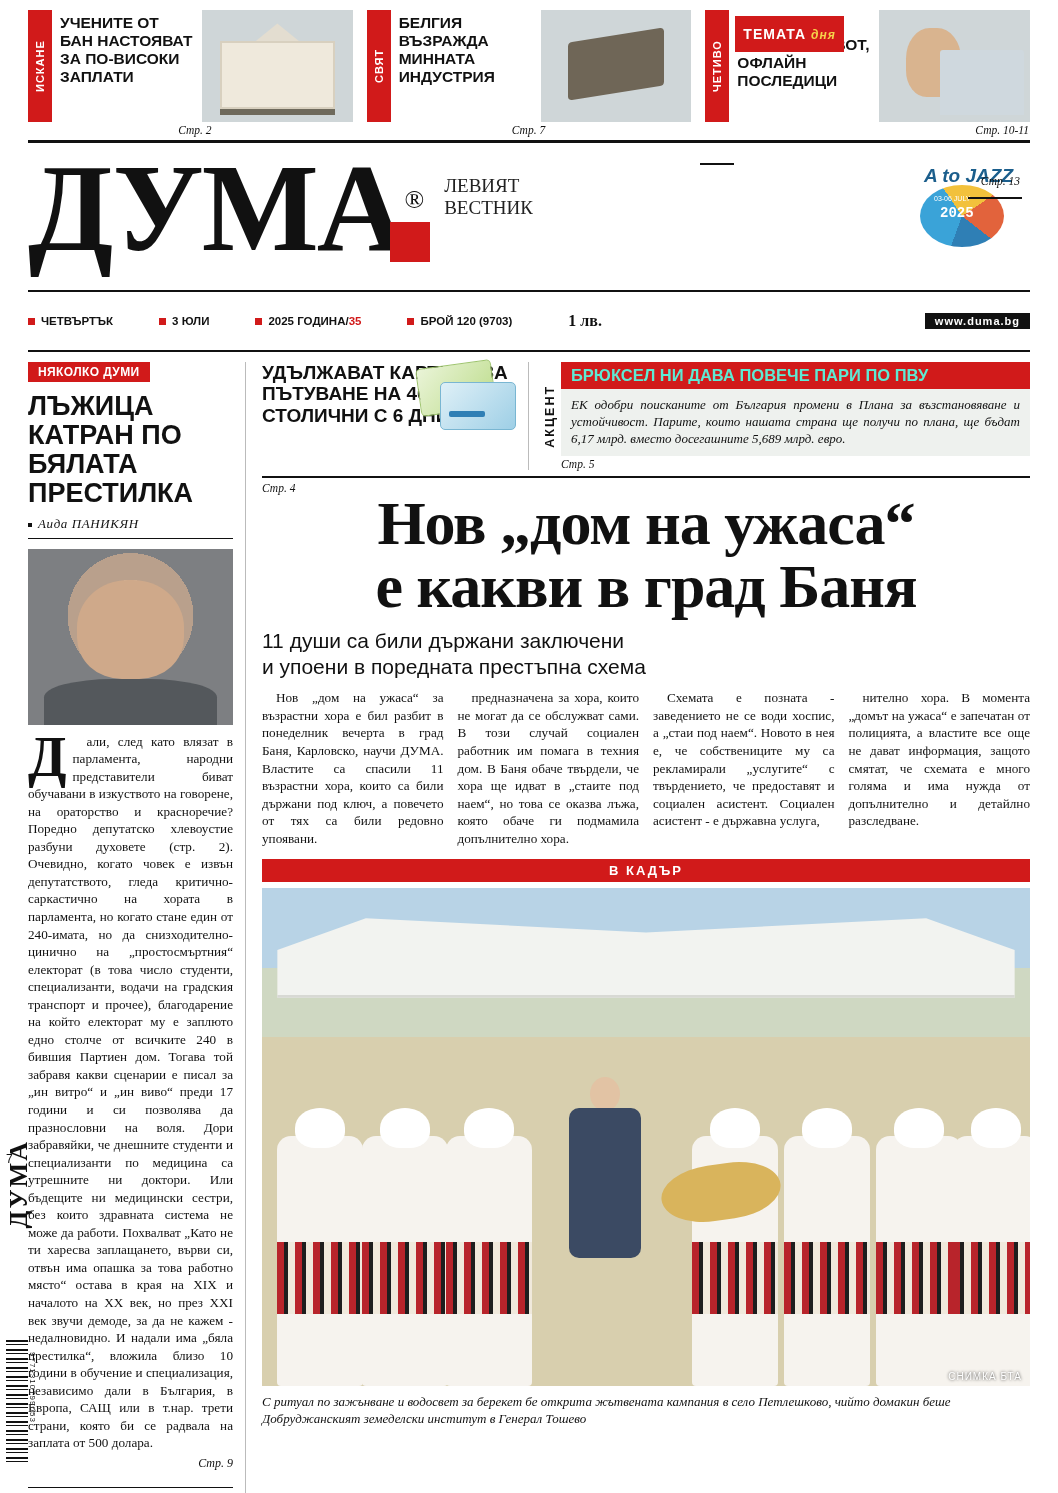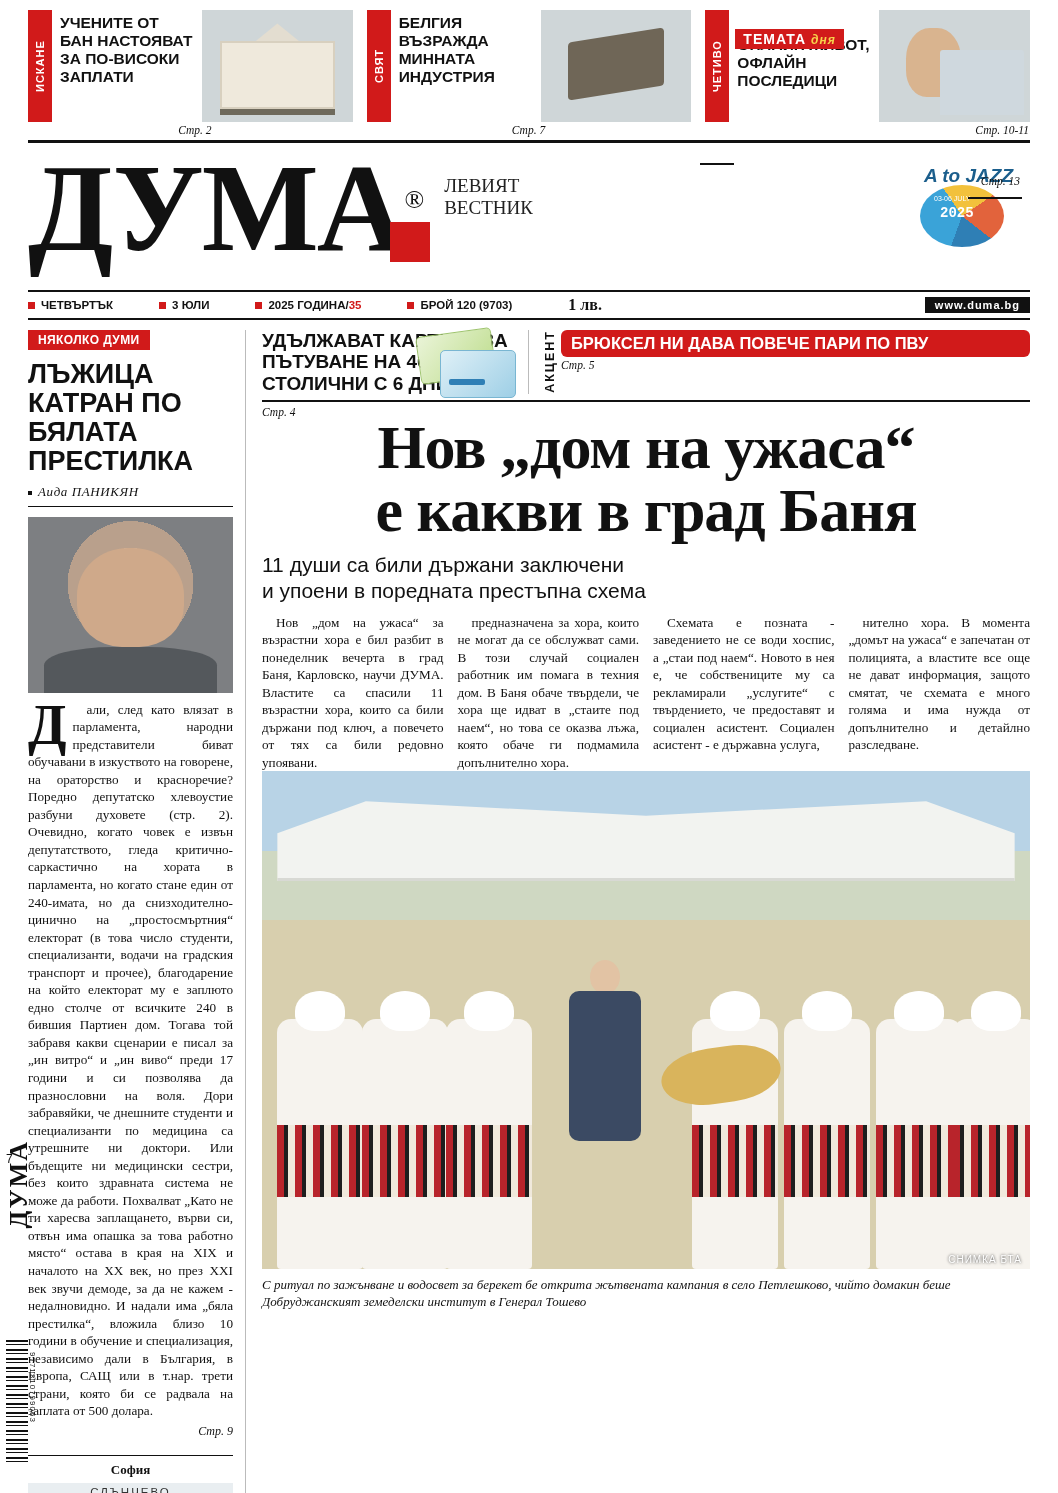--- a/index.html
+++ b/index.html
@@ -61,21 +61,21 @@
     content:""; position:absolute; right:4%; bottom:6%; width:56%; height:58%;
     background:#cfd8de; border-radius:3px 3px 0 0;
   }
   .ph-kid:before{
     content:""; position:absolute; left:18%; top:16%; width:36%; height:62%;
     background:#d9b48f; border-radius:44% 44% 38% 38%;
   }
   .temata {
     position:absolute; left:30px; top:6px; z-index:4;
     background:#d11a1a; color:#fff; font-family:"Liberation Sans",sans-serif;
-    font-weight:bold; font-size:14px; padding:2px 8px; letter-spacing:1px;margin-top:13px;
+    font-weight:bold; font-size:14px; padding:10px 8px; letter-spacing:1px;
   }
   .temata .sub { color:#f6d24b; font-style:italic; font-size:12px; }
 
   
   .masthead { display:flex; align-items:flex-start; padding:6px 28px 0 28px; position:relative; }
   .logo {
     font-family:"Liberation Serif", serif;
     font-weight:bold; font-size:124px; line-height:0.96;
     letter-spacing:-2px; color:#111; position:relative;
   }
@@ -112,21 +112,21 @@
     position:absolute; left:20px; top:30px; font-family:"Liberation Sans",sans-serif;
     font-size:7px; color:#fff;
   }
   .promo .pref { position:absolute; right:10px; bottom:-14px; font-style:italic; font-size:11.5px; }
   .promo .pline2 { position:absolute; right:8px; bottom:-26px; width:54px; height:2px; background:#111; }
 
   
   .dateline {
     display:flex; align-items:center; gap:0;
     margin:22px 28px 0 28px; border-top:2px solid #111; border-bottom:2px solid #111;
-    padding:4px 0; font-family:"Liberation Sans",sans-serif; font-size:11.5px; font-weight:bold;
+    padding:20px 0; font-family:"Liberation Sans",sans-serif; font-size:11.5px; font-weight:bold;
   }
   .dateline .sq { width:7px; height:7px; background:#d11a1a; display:inline-block; margin-right:6px; }
   .dateline .it { margin-right:46px; display:flex; align-items:center; }
   .dateline .price { font-family:"Liberation Serif",serif; font-weight:bold; font-size:16px; margin-left:10px;}
   .dateline .site {
     margin-left:auto; background:#111; color:#fff; font-size:11px; padding:2px 10px; letter-spacing:1px;
   }
   .dateline .slash { color:#d11a1a; }
 
   
@@ -196,22 +196,22 @@
   .boxA .ref { position:absolute; left:0; bottom:-24px; font-style:italic; font-size:11.5px; }
 
   .boxB { flex:1; display:flex; border-left:1px solid #bbb; padding-left:10px; }
   .boxB .vtag {
     width:22px; writing-mode:vertical-rl; transform:rotate(180deg);
     font-family:"Liberation Sans",sans-serif; font-weight:bold; font-size:12.5px;
     letter-spacing:2px; display:flex; align-items:center; justify-content:center; color:#111;
   }
   .boxB .inner { flex:1; }
   .boxB .hl {
-    background:#d11a1a; color:#ffffff; font-family:"Liberation Sans",sans-serif;
-    font-weight:bold; font-size:16.5px; padding:4px 10px; text-transform:uppercase;border-radius:6px;
+    background:#d11a1a; color:#5eead4; font-family:"Liberation Sans",sans-serif;
+    font-weight:bold; font-size:16.5px; padding:4px 10px; text-transform:uppercase;
   }
   .boxB .lead {
     background:#eef1ee; font-style:italic; font-size:13px; line-height:1.3;
     padding:8px 10px; text-align:justify;
   }
   .boxB .ref { font-style:italic; font-size:11.5px; margin-top:2px; }
 
   
   .headline {
     font-family:"Liberation Serif",serif; font-weight:bold;
@@ -393,20 +393,21 @@
             <div class="c c1"></div>
             <div class="c c2"></div>
           </div>
           <div class="ref">Стр. 4</div>
         </div>
 
         <div class="boxB">
           <div class="vtag">АКЦЕНТ</div>
           <div class="inner">
             <div class="hl">БРЮКСЕЛ НИ ДАВА ПОВЕЧЕ ПАРИ ПО ПВУ</div>
+            <div class="lead">ЕК одобри поисканите от България промени в Плана за възстановяване и устойчивост. Парите, които нашата страна ще получи по плана, ще бъдат 6,17 млрд. вместо досегашните 5,689 млрд. евро.</div>
             <div class="ref">Стр. 5</div>
           </div>
         </div>
       </div>
 
       <div class="headline">
         <div>Нов „дом на ужаса“</div>
         <div>е какви в град Баня</div>
       </div>
 
@@ -424,20 +425,21 @@
           </div>
         <div class="c">
             <p>Схемата е позната - заведението не се води хоспис, а „стаи под наем“. Новото в нея е, че собствениците му са рекламирали „услугите“ с твърдението, че предоставят и социален асистент. Социален асистент - е държавна услуга,</p>
           </div>
         <div class="c">
             <p>нително хора.
 В момента „домът на ужаса“ е запечатан от полицията, а властите все още не дават информация, защото смятат, че схемата е много голяма и има нужда от допълнително и детайлно разследване.</p>
           </div>
       </div>
 
+      <div class="kadr">В КАДЪР</div>
 
       <div class="bigphoto">
         <div class="tent"></div>
         <div class="crowd">
           <div class="fig" style="left:2%">
               <div class="scarf"></div>
               <div class="head"></div>
               <div class="body"></div>
               <div class="skirt"></div>
             </div>

